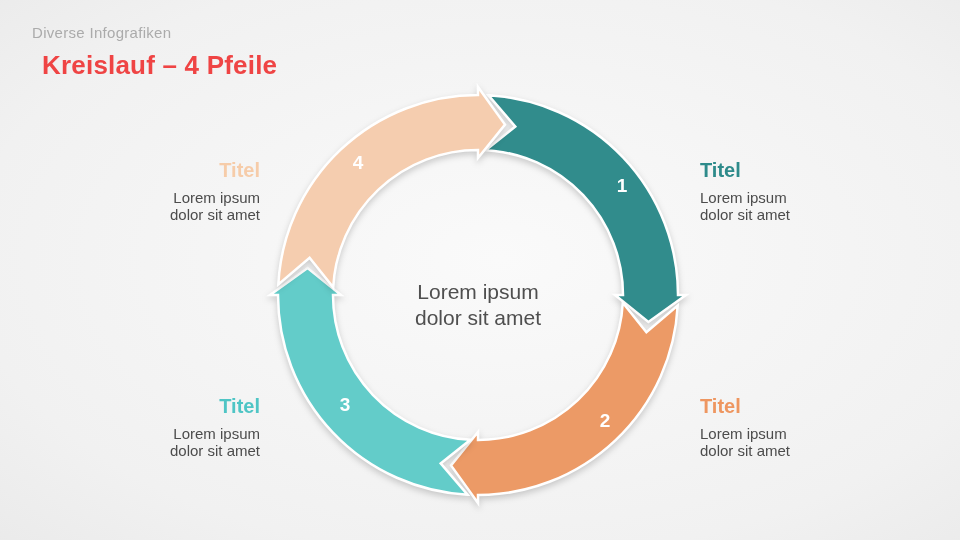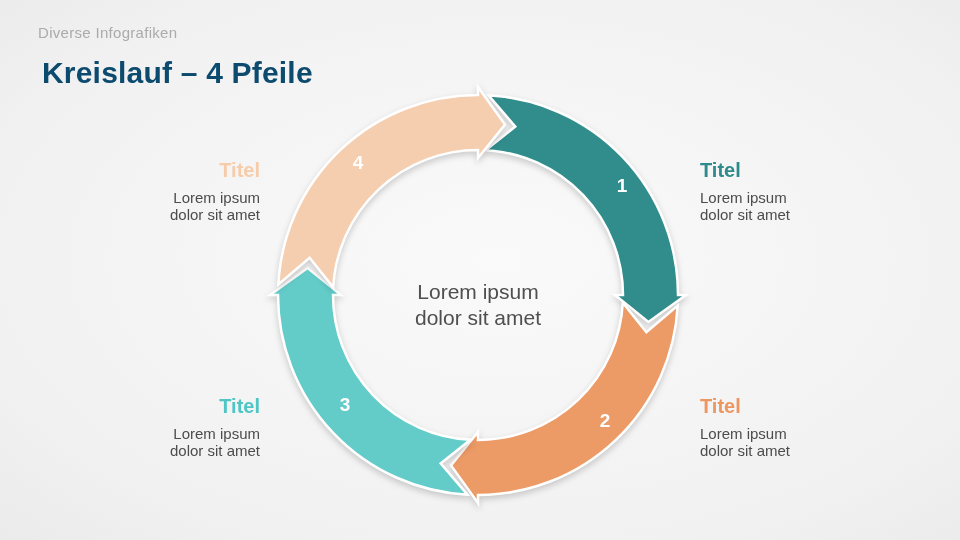--- a/index.html
+++ b/index.html
@@ -6,26 +6,26 @@
   body {
     width:960px; height:540px; position:relative; overflow:hidden;
     font-family:"Liberation Sans", sans-serif;
   }
   .bg {
     position:absolute; inset:0;
     background: radial-gradient(145% 145% at 52% 48%,
       #fafafa 0%, #f1f1f1 38%, #e0e0e0 72%, #c7c7c7 100%);
   }
   .eyebrow {
-    position:absolute; left:38px; top:24px;
+    position:absolute; left:32px; top:24px;
     font-size:15px; color:#ababab; letter-spacing:0.3px;
   }
   .page-title {
-    position:absolute; left:42px; top:56px;
-    font-size:30px; font-weight:bold; color:#0c4a6e; letter-spacing:0.2px;
+    position:absolute; left:42px; top:50px;
+    font-size:26px; font-weight:bold; color:#ef4444; letter-spacing:0.2px;
   }
   .diagram-svg { position:absolute; left:0; top:0; }
   .seg {
     stroke:#ffffff; stroke-width:2.5; stroke-linejoin:miter;
     filter: drop-shadow(0 3px 3px rgba(0,0,0,0.18));
   }
   .num {
     position:absolute; transform:translate(-50%,-50%);
     color:#ffffff; font-weight:bold; font-size:19px;
   }

